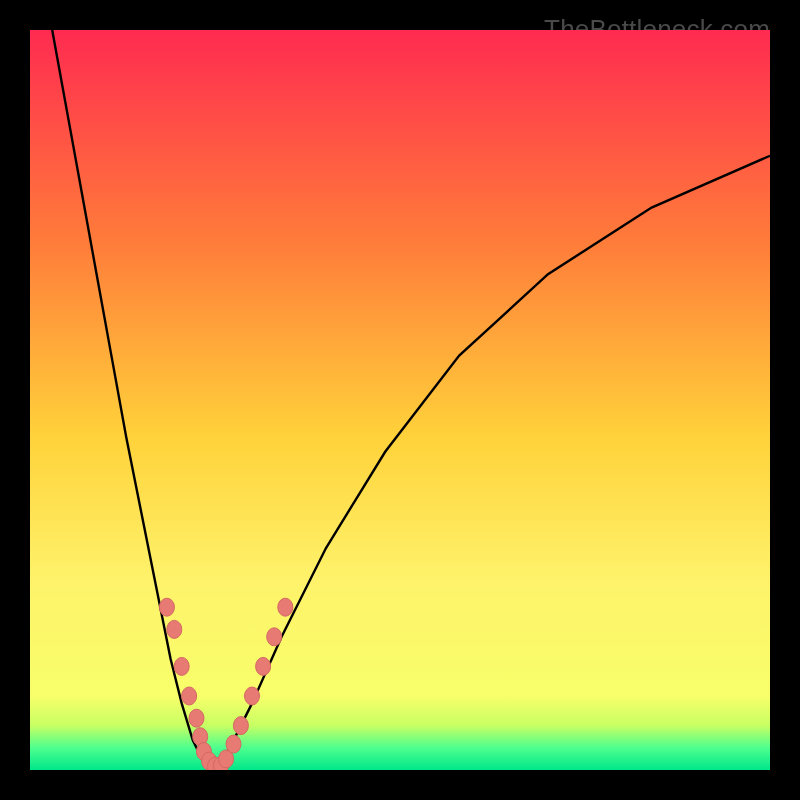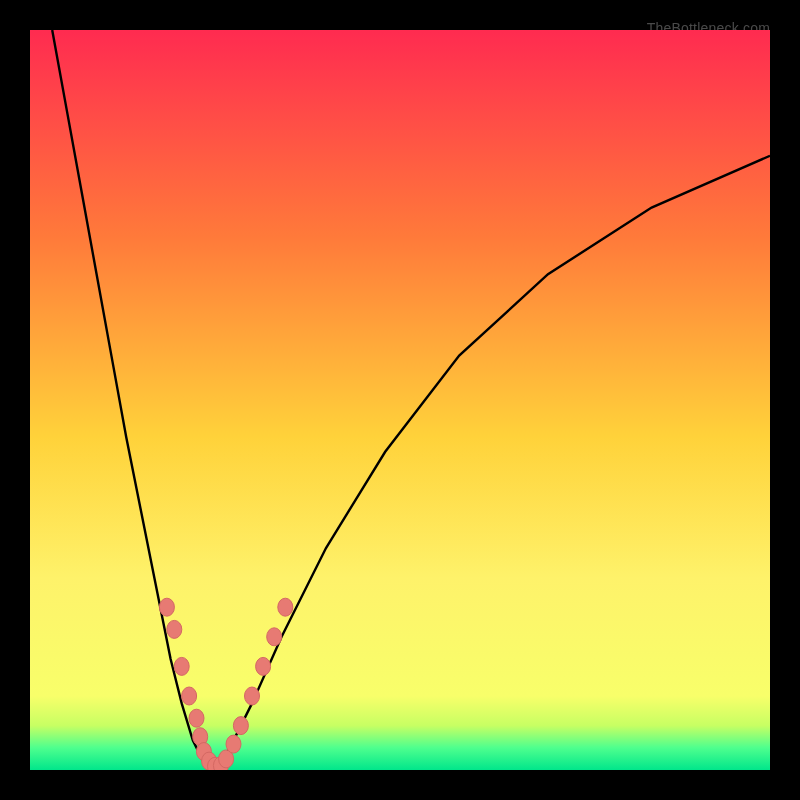--- a/index.html
+++ b/index.html
@@ -36,24 +36,24 @@
   }
   .curves {
     position: absolute;
     left: 0;
     top: 0;
     width: 100%;
     height: 100%;
   }
   .watermark {
     position: absolute;
-    top: 20px;
+    top: 14px;
     right: 30px;
     color: #4a4a4a;
-    font-size: 14px;
+    font-size: 26px;
     font-weight: 500;
     letter-spacing: 0.2px;
   }
 </style>
 </head>
 <body>
 
 <div class="frame">
   <div class="watermark">TheBottleneck.com</div>
 

